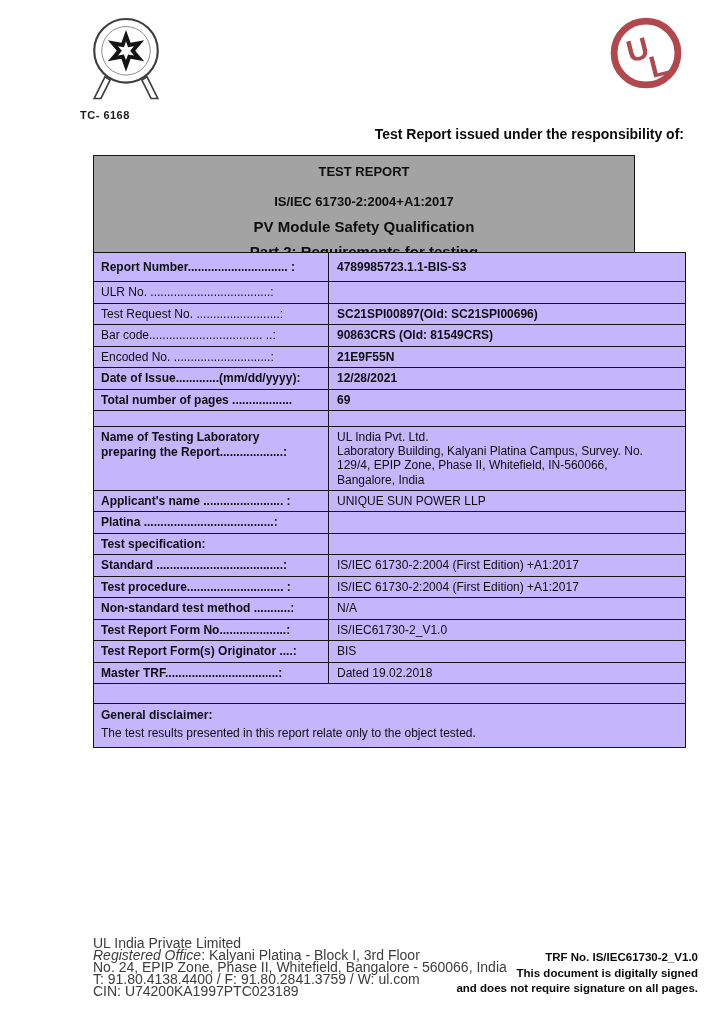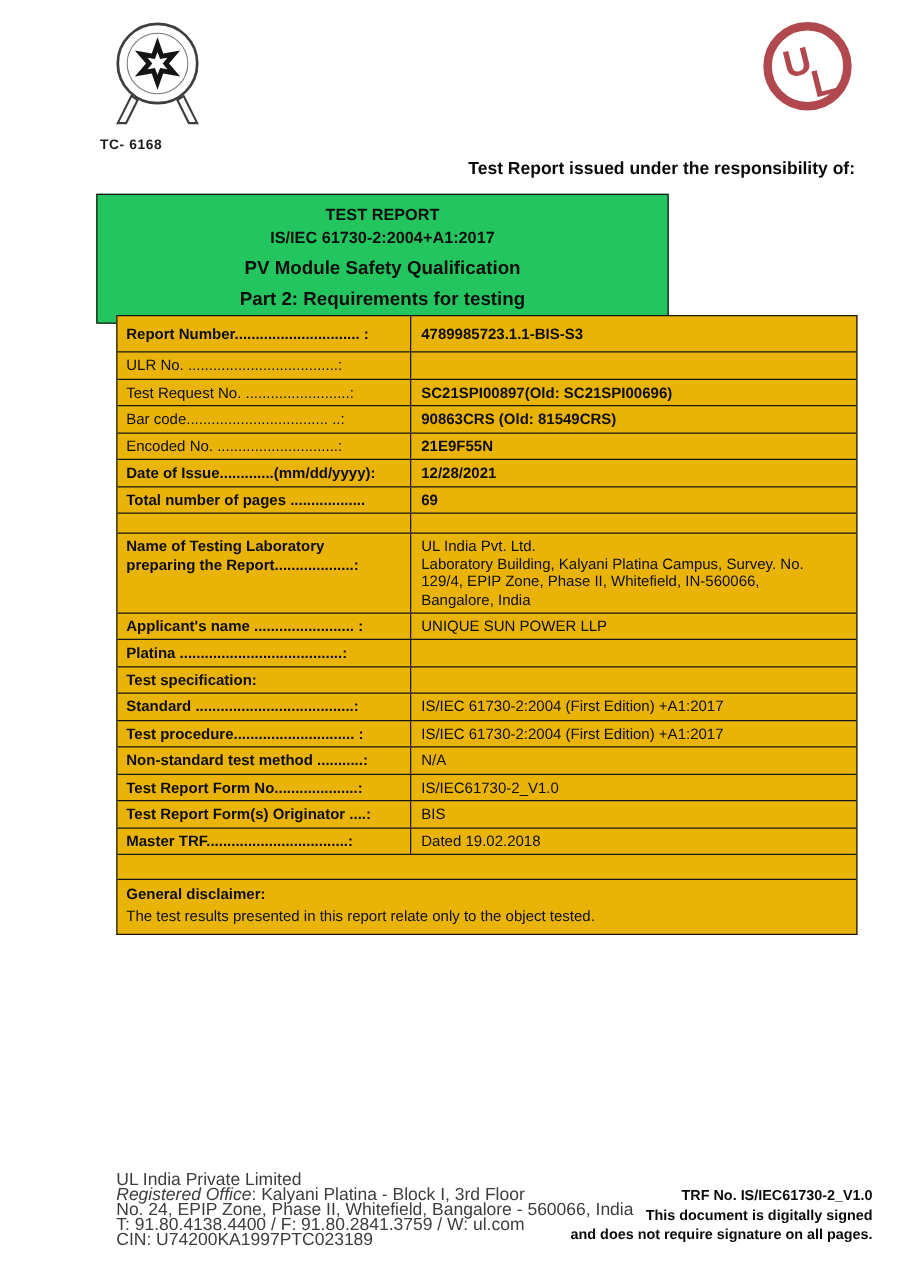--- a/index.html
+++ b/index.html
@@ -13,28 +13,28 @@
   
   #bis-mark{left:80px;top:12px;width:96px;text-align:left;}
   #bis-code{font-size:11px;font-weight:bold;letter-spacing:.5px;color:#1c1c1c;margin-top:-3px;}
   #ul-mark{left:608px;top:15px;width:76px;height:76px;}
 
   
   #issued-line{left:93px;top:126px;width:591px;text-align:right;
     font-size:14px;font-weight:bold;color:#0a0a0a;}
 
   
-  #header-box{left:77px;top:155px;width:458px;border:1.7px solid #161616;
-    text-align:center;padding:8px 0 10px;box-sizing:border-box;background:#22c55e;}
+  #header-box{left:93px;top:155px;width:542px;border:1.7px solid #161616;
+    text-align:center;padding:8px 0 10px;box-sizing:border-box;background:#a3a3a3;}
   .h-sm{font-size:13px;font-weight:bold;line-height:16px;}
   .h-lg{font-size:15px;font-weight:bold;line-height:17px;margin-top:8px;}
-  .h-sm + .h-sm{margin-top:2px;}
+  .h-sm + .h-sm{margin-top:14px;}
 
   
-  #rows-box{left:93px;top:252px;width:591px;border:1.7px solid #161616;background:#eab308;}
+  #rows-box{left:93px;top:252px;width:591px;border:1.7px solid #161616;background:#c4b5fd;}
   .row{display:flex;border-top:1.5px solid #161616;align-items:stretch;}
   .row:first-child{border-top:none;}
   .lbl{width:235px;flex:none;box-sizing:border-box;border-right:1.5px solid #161616;
     padding:2px 4px 2px 7px;font-size:12px;line-height:14.5px;display:flex;align-items:center;
     white-space:pre-line;}
   .val{flex:1;box-sizing:border-box;padding:2px 6px 2px 8px;font-size:12px;line-height:14.2px;
     display:flex;align-items:center;white-space:pre-line;}
   .b{font-weight:bold;}
   .row.std{min-height:20.5px;}
   .row.first{min-height:28px;}

